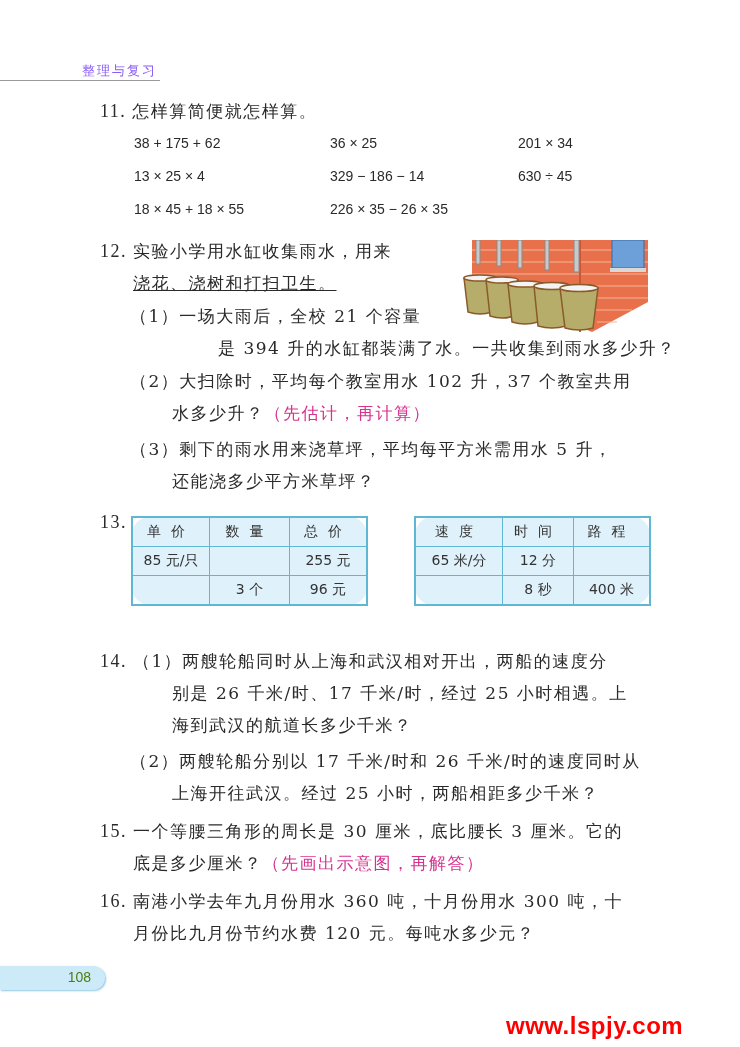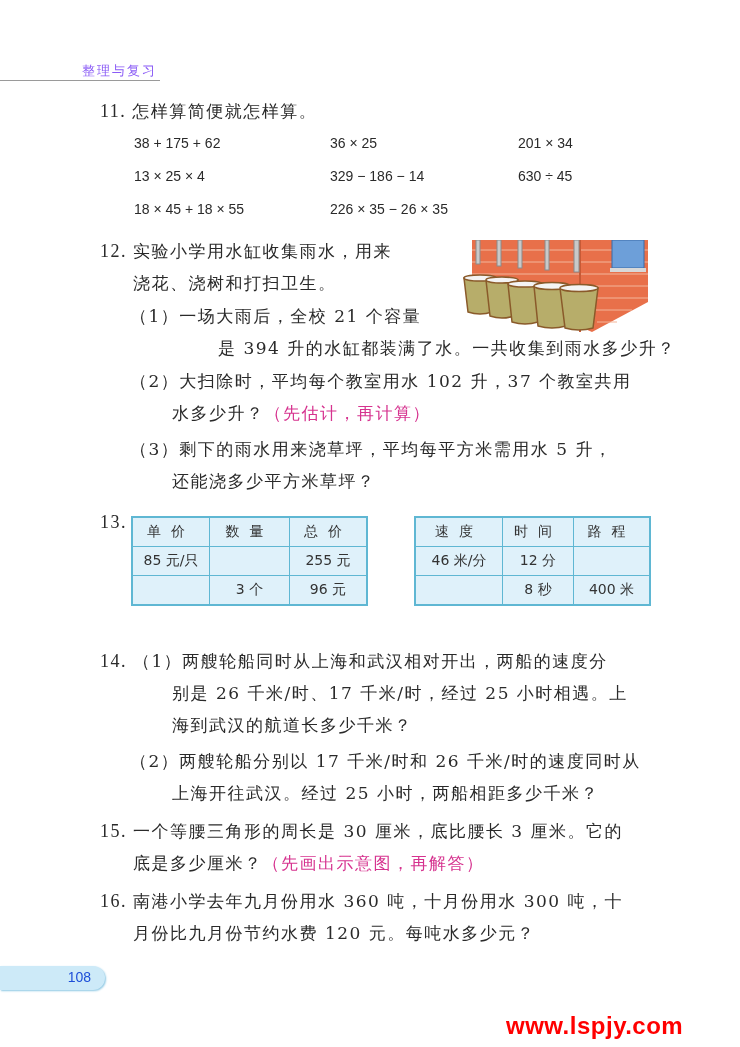--- a/index.html
+++ b/index.html
@@ -8,29 +8,29 @@
       background: #ffffff; color: #2a2a2a;
       font-family: "DejaVu Sans", "Liberation Sans", sans-serif;
     }
     .header-line { position: absolute; left: 0; top: 80px; width: 160px; height: 1px; background: #9a9a9a; }
     .header-title { position: absolute; left: 82px; top: 62px; font-size: 13px; letter-spacing: 2px; color: #8b5cf6; font-family: "DejaVu Serif", serif; }
     .num { font-family: "Liberation Serif", serif; font-size: 18px; margin-right: 6px; }
     .line { position: absolute; font-size: 17px; white-space: nowrap; font-family: "DejaVu Serif", serif; letter-spacing: 1.5px; }
     .expr { position: absolute; font-size: 14px; font-family: "Liberation Sans", sans-serif; white-space: nowrap; color: #2a2a2a; }
     .pink { color: #d6338f; }
 
-    table.tbl { position: absolute; border-collapse: collapse; background: #dff1fa; font-size: 14px; }
+    table.tbl { position: absolute; border-collapse: collapse; background: #dff1fa; font-size: 14px; border-radius: 21px; }
     table.tbl td { border: 1px solid #5fb7d3; height: 28px; text-align: center; padding: 0; color: #333; font-family: "DejaVu Sans", sans-serif; }
     table.tbl { border: 2px solid #5fb7d3; }
     .th { letter-spacing: 10px; font-family: "DejaVu Serif", serif; }
 
     .illustration { position: absolute; left: 462px; top: 240px; width: 186px; height: 92px; }
 
     .page-tab { position: absolute; left: 0; top: 966px; width: 105px; height: 24px; background: #cdeaf8; border-radius: 0 14px 14px 0; box-shadow: 1px 1px 2px #8fc9e4; }
-    .page-num { position: absolute; right: 14px; top: 3px; font-size: 14px; font-family: "Liberation Sans", sans-serif; color: #1d4ed8; }
+    .page-num { position: absolute; right: 14px; top: 3px; font-size: 14px; font-family: "Liberation Sans", sans-serif; color: #4d7c0f; }
 
     .watermark { position: absolute; left: 506px; top: 1012px; font-size: 24px; font-weight: bold; color: #ff0000; font-family: "Liberation Sans", sans-serif; letter-spacing: 0.5px; }
   </style>
 </head>
 <body>
 
 <div class="header-title">整理与复习</div>
 <div class="header-line"></div>
 
 <div class="line" style="left:100px; top:100px;">
@@ -41,21 +41,21 @@
 <div class="expr" style="left:518px; top:135px;">201 × 34</div>
 <div class="expr" style="left:134px; top:168px;">13 × 25 × 4</div>
 <div class="expr" style="left:330px; top:168px;">329 − 186 − 14</div>
 <div class="expr" style="left:518px; top:168px;">630 ÷ 45</div>
 <div class="expr" style="left:134px; top:201px;">18 × 45 + 18 × 55</div>
 <div class="expr" style="left:330px; top:201px;">226 × 35 − 26 × 35</div>
 
 <div class="line" style="left:100px; top:240px;">
   <span class="num">12.</span><span>实验小学用水缸收集雨水，用来</span>
 </div>
-<div class="line" style="left:133px; top:272px;">浇花、浇树和打扫卫生。</div>
+<div class="line" style="left:133px; top:272px;text-decoration:underline;">浇花、浇树和打扫卫生。</div>
 
 <div class="illustration">
   <svg width="186" height="92" viewBox="0 0 186 92">
     <rect x="0" y="0" width="186" height="92" fill="#ffffff"></rect>
     <polygon points="10,0 186,0 186,62 130,92 10,40" fill="#e8704a"></polygon>
     <g stroke="#f3b59a" stroke-width="1">
       <line x1="10" y1="10" x2="186" y2="10"></line>
         <line x1="10" y1="22" x2="186" y2="22"></line>
       <line x1="10" y1="34" x2="186" y2="34"></line>
         <line x1="120" y1="46" x2="186" y2="46"></line>
@@ -128,21 +128,21 @@
 </tbody>
   </table>
 <table class="tbl" style="left:414px; top:516px; width:237px;">
   <tbody>
       <tr>
     <td class="th" style="width:86px;">速度</td>
     <td class="th" style="width:70px;">时间</td>
     <td class="th">路程</td>
   </tr>
   <tr>
-    <td>46 米/分</td>
+    <td>65 米/分</td>
     <td>12 分</td>
     <td></td>
   </tr>
   <tr>
     <td></td>
     <td>8 秒</td>
     <td>400 米</td>
   </tr>
 </tbody>
   </table>

